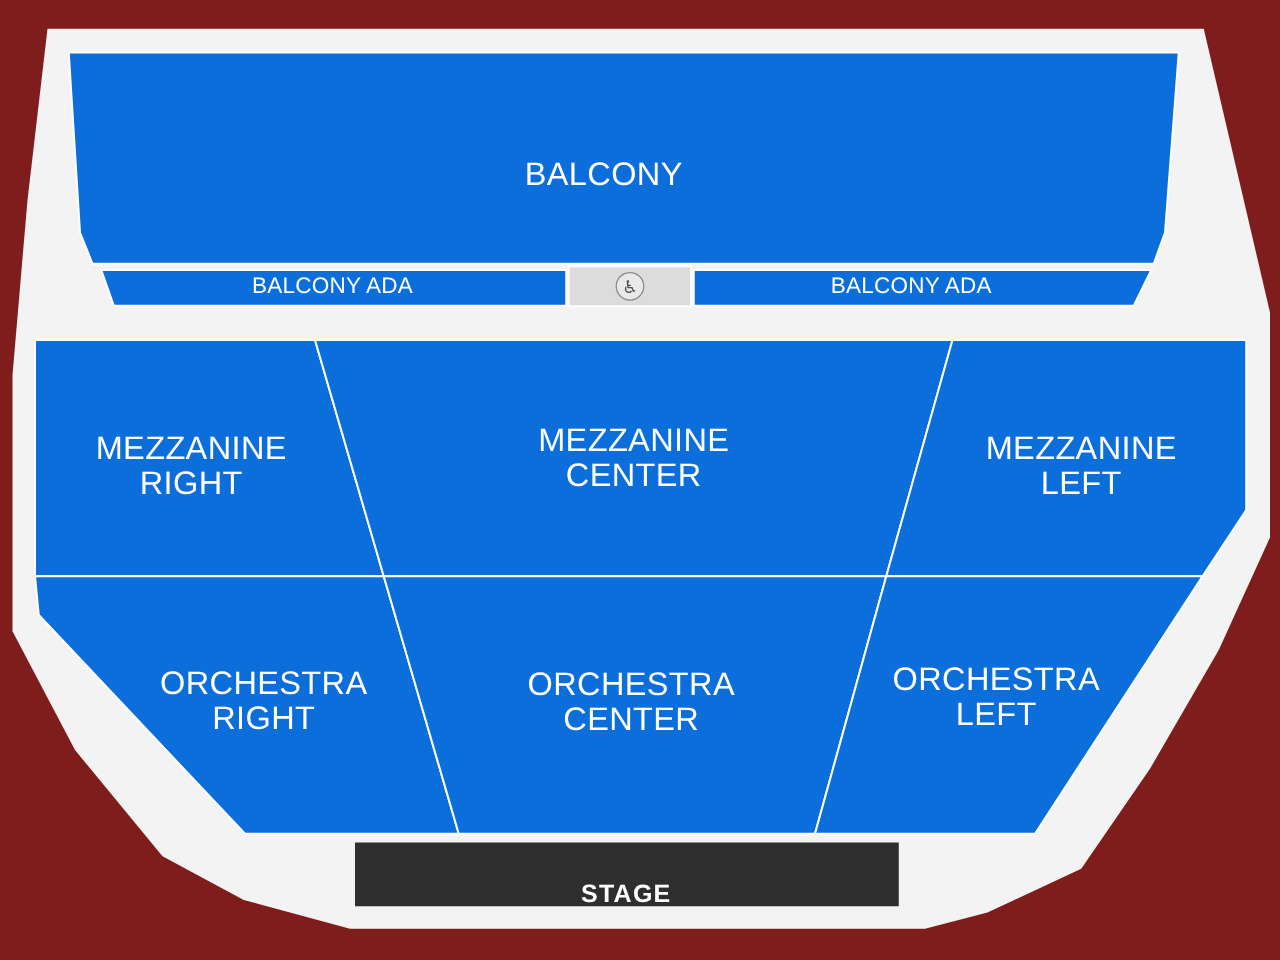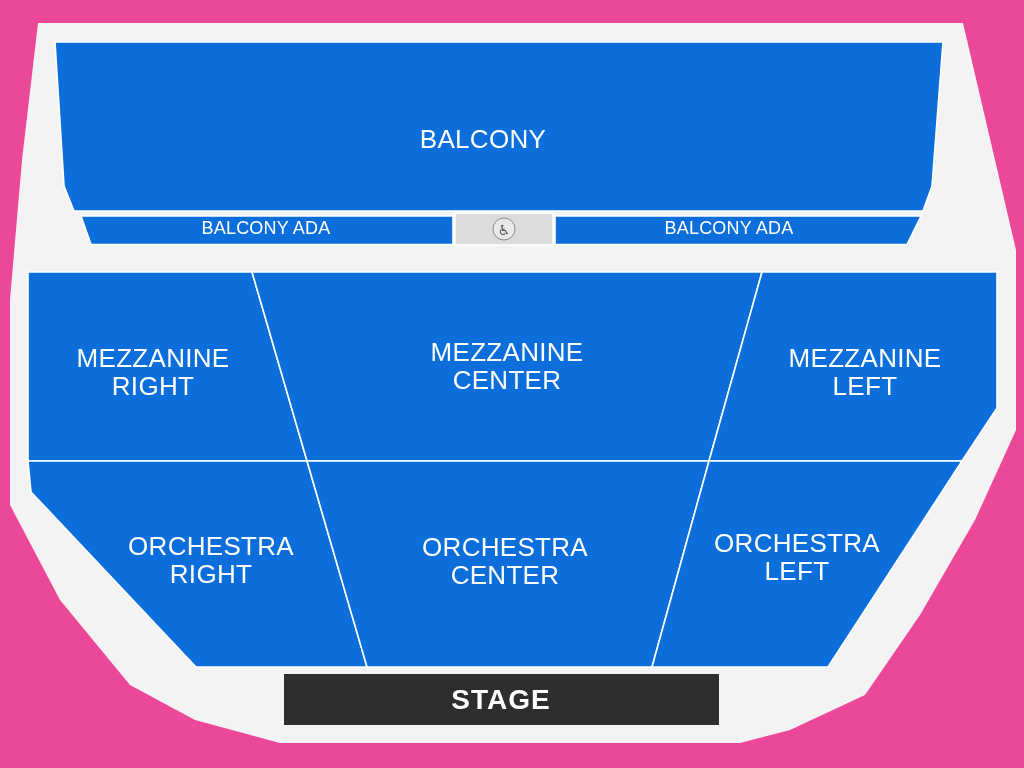--- a/index.html
+++ b/index.html
@@ -4,21 +4,21 @@
 <style>
   html, body {
     margin: 0;
     padding: 0;
     background: #000000;
   }
   .map-root {
     position: relative;
     width: 1024px;
     height: 768px;
-    background: #ec4899;
+    background: #7f1d1d;
     overflow: hidden;
     font-family: "Liberation Sans", "DejaVu Sans", sans-serif;
   }
   .venue-svg {
     position: absolute;
     left: 0; top: 0;
     width: 1024px;
     height: 768px;
     display: block;
   }
@@ -42,21 +42,21 @@
     color: #ffffff;
     font-size: 26px;
     line-height: 1.08;
     letter-spacing: 0.3px;
     text-align: center;
     white-space: pre-line;
     pointer-events: none;
     user-select: none;
   }
   .lbl-ada { font-size: 18px; letter-spacing: 0.2px; }
-  .lbl-stage { font-size: 28px; font-weight: bold; letter-spacing: 1px; }
+  .lbl-stage { font-size: 20px; font-weight: bold; letter-spacing: 1px; margin-top: 16px; }
 
   .ada-icon {
     position: absolute;
     left: 504px; top: 229px;
     transform: translate(-50%, -50%);
     width: 21px; height: 21px;
     border-radius: 50%;
     border: 1.5px solid #8a8a8a;
     background: #e9e9e9;
     color: #4f4f4f;

